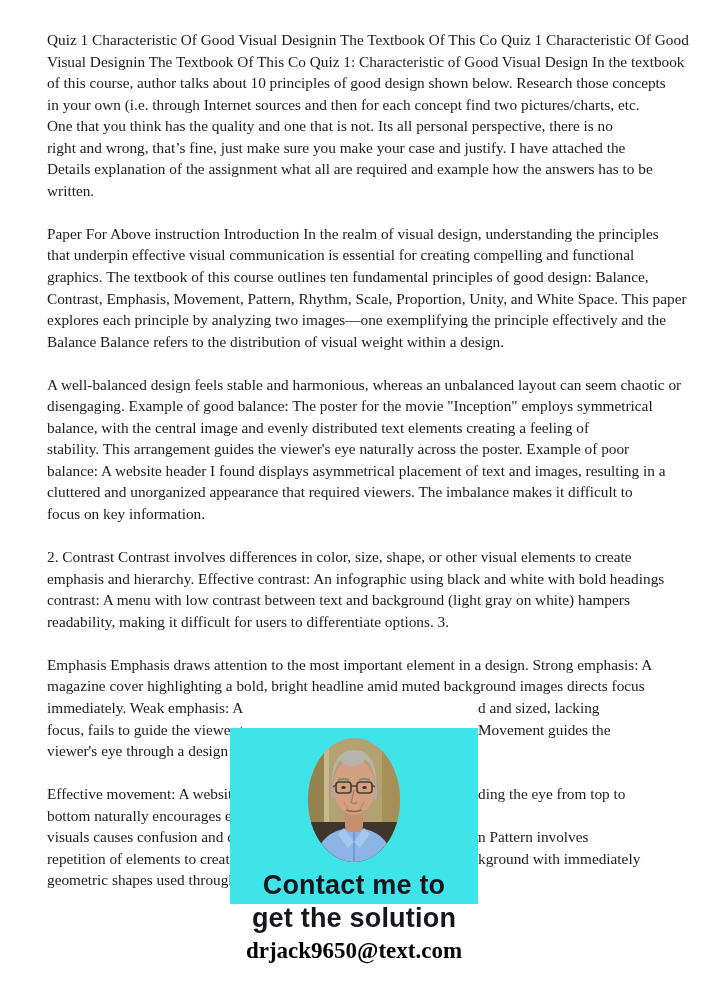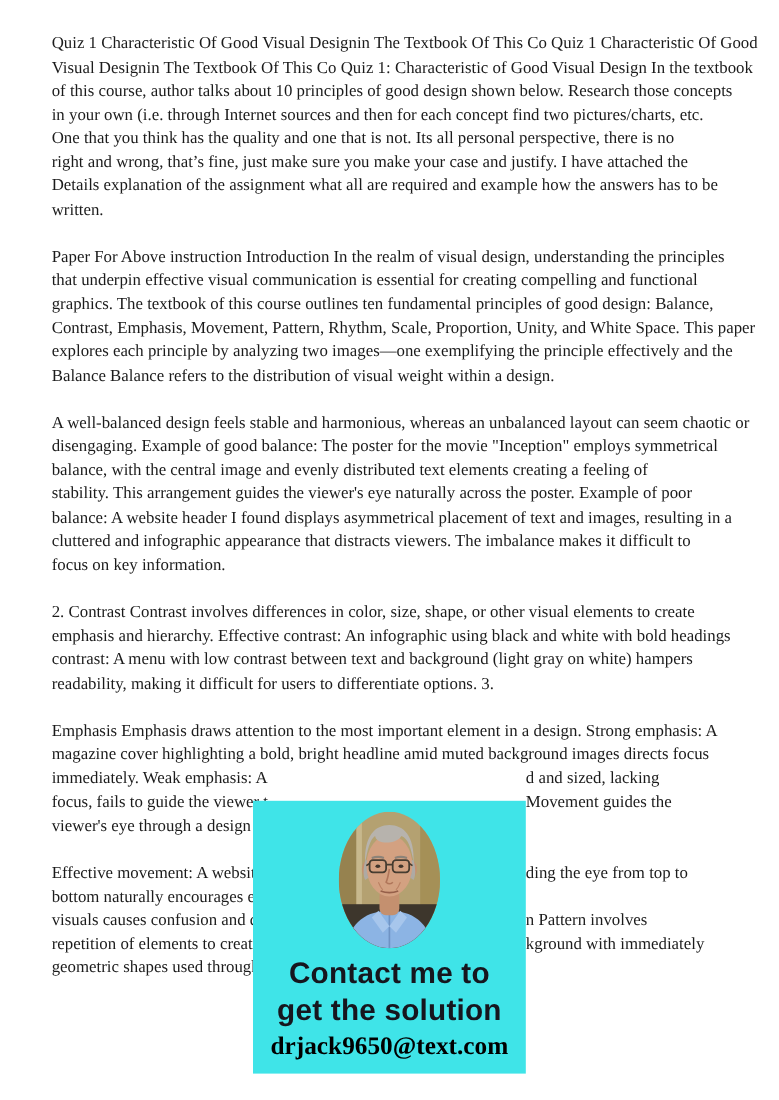--- a/index.html
+++ b/index.html
@@ -8,21 +8,21 @@
     overflow:hidden;font-family:"Liberation Serif",serif;color:#1b1b1b;
   }
   .doc{
     position:absolute;left:47px;top:29px;width:620px;
     font-size:15.3px;line-height:21.55px;
   }
   .para{margin:0 0 21.55px 0;}
   .tl{position:relative;white-space:nowrap;}
   .rf{position:absolute;left:431px;top:0;}
   .overlay{
-    position:absolute;left:230px;top:728px;width:248px;height:248px;
+    position:absolute;left:230px;top:728px;width:248px;height:176px;
     z-index:10;display:flex;flex-direction:column;align-items:center;
     background:#3fe4e8;
   }
   .photo{margin-top:10px;width:92px;height:124px;}
   .photo svg{display:block;width:100%;height:100%;}
   .promo-heading{
     margin-top:7px;font-family:"Liberation Sans",sans-serif;font-weight:700;
     font-size:27px;line-height:33px;color:#16161e;text-align:center;letter-spacing:.2px;
   }
   .promo-email{
@@ -54,21 +54,21 @@
     <div class="tl">explores each principle by analyzing two images—one exemplifying the principle effectively and the</div>
     <div class="tl">Balance Balance refers to the distribution of visual weight within a design.</div>
   </div>
 
   <div class="para">
     <div class="tl">A well-balanced design feels stable and harmonious, whereas an unbalanced layout can seem chaotic or</div>
     <div class="tl">disengaging. Example of good balance: The poster for the movie "Inception" employs symmetrical</div>
     <div class="tl">balance, with the central image and evenly distributed text elements creating a feeling of</div>
     <div class="tl">stability. This arrangement guides the viewer's eye naturally across the poster. Example of poor</div>
     <div class="tl">balance: A website header I found displays asymmetrical placement of text and images, resulting in a</div>
-    <div class="tl">cluttered and infographic appearance that distracts viewers. The imbalance makes it difficult to</div>
+    <div class="tl">cluttered and unorganized appearance that required viewers. The imbalance makes it difficult to</div>
     <div class="tl">focus on key information.</div>
   </div>
 
   <div class="para">
     <div class="tl">2. Contrast Contrast involves differences in color, size, shape, or other visual elements to create</div>
     <div class="tl">emphasis and hierarchy. Effective contrast: An infographic using black and white with bold headings</div>
     <div class="tl">contrast: A menu with low contrast between text and background (light gray on white) hampers</div>
     <div class="tl">readability, making it difficult for users to differentiate options. 3.</div>
   </div>
 

